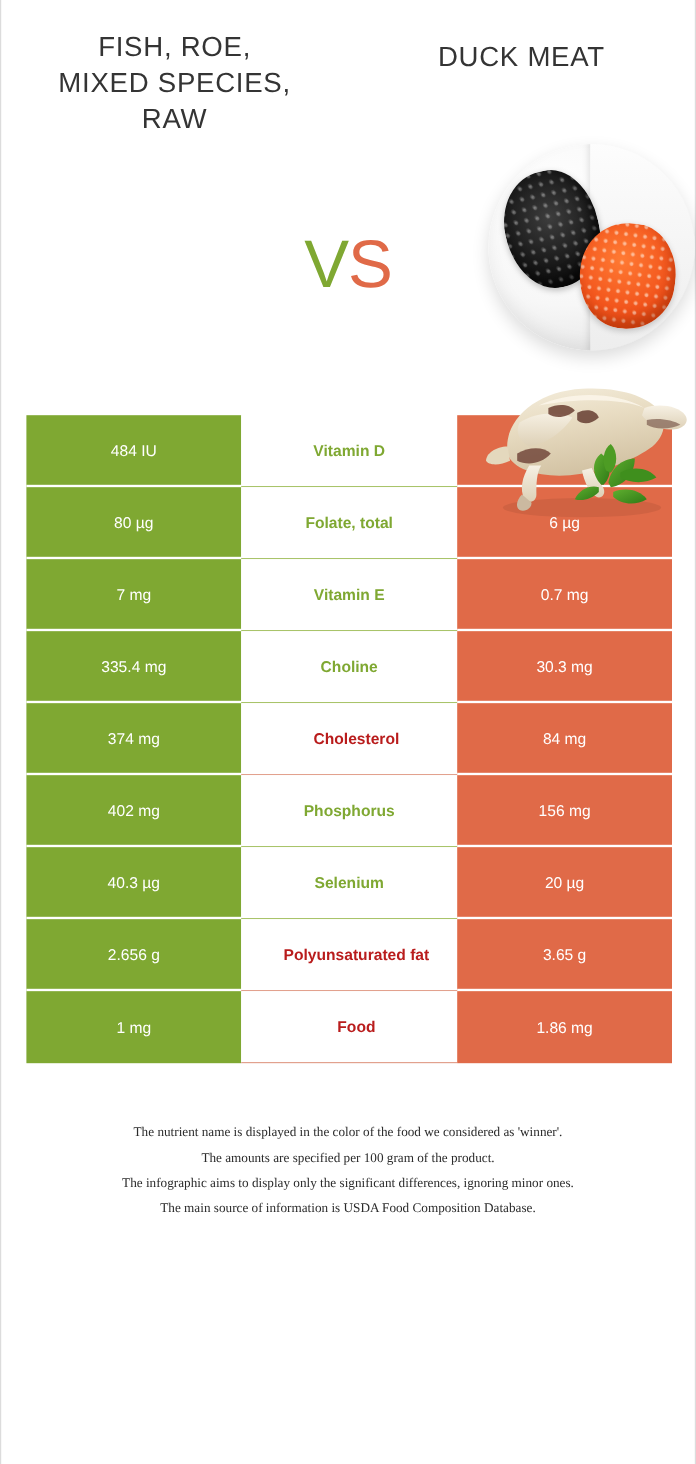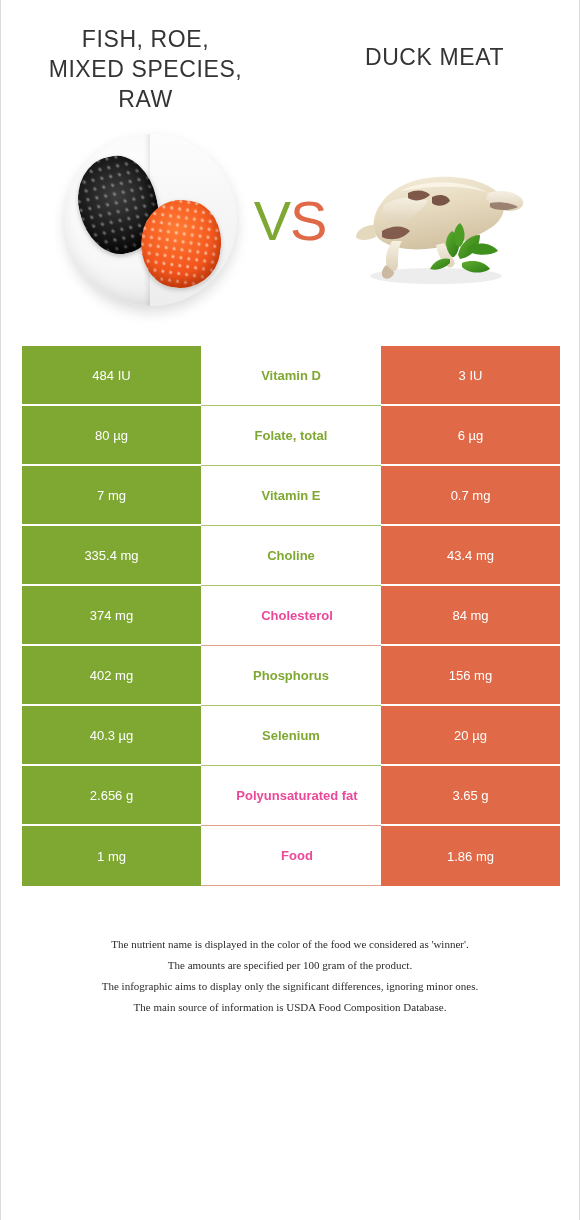--- a/index.html
+++ b/index.html
@@ -30,38 +30,39 @@
     padding: 24px 0 0 0;
     align-items: flex-start;
   }
   .title-col {
     flex: 1 1 50%;
     text-align: center;
     padding: 0 32px;
     box-sizing: border-box;
   }
   .title-col h1 {
-    margin: 18px;
+    margin: 8px;
     font-weight: 300;
     font-size: 23px;
     line-height: 30px;
     letter-spacing: 0.6px;
     color: #343434;
     text-transform: uppercase;
     font-family: "Liberation Sans", sans-serif;
   }
   .title-left h1 { max-width: 200px; margin: 0 auto; }
 
   
   .hero {
     position: relative;
     height: 200px;
     display: flex;
     align-items: flex-end;
     margin-top: 6px;
+    flex-direction: column;
   }
   .hero-left, .hero-right {
     flex: 1 1 50%;
     display: flex;
     align-items: center;
     justify-content: center;
     height: 100%;
   }
   .vs {
     position: absolute;
@@ -179,21 +180,21 @@
 
   .mid-inner {
     width: 100%;
     height: 100%;
     display: flex;
     align-items: center;
     justify-content: center;
     box-sizing: border-box;
   }
   .win-green .mid-inner { color: #7FA832; border-bottom: 1px solid #a9c46a; }
-  .win-orange .mid-inner { color: #ec4899; border-bottom: 1px solid #e2a18e; padding-left: 12px; }
+  .win-orange .mid-inner { color: #b91c1c; border-bottom: 1px solid #e2a18e; padding-left: 12px; }
   .row:last-child .mid-inner { border-bottom-width: 1px; }
 
   
   .footer {
     margin: 48px 20px 0 20px;
     text-align: center;
     color: #2b2b2b;
     font-size: 11px;
     line-height: 21px;
     font-family: "Liberation Serif", serif;
@@ -300,21 +301,21 @@
         <div class="cell cell-mid">
           <div class="mid-inner">Vitamin E</div>
         </div>
         <div class="cell cell-right">0.7 mg</div>
       </div>
       <div class="row win-green">
         <div class="cell cell-left">335.4 mg</div>
         <div class="cell cell-mid">
           <div class="mid-inner">Choline</div>
         </div>
-        <div class="cell cell-right">43.4 mg</div>
+        <div class="cell cell-right">30.3 mg</div>
       </div>
       <div class="row win-orange">
         <div class="cell cell-left">374 mg</div>
         <div class="cell cell-mid">
           <div class="mid-inner">Cholesterol</div>
         </div>
         <div class="cell cell-right">84 mg</div>
       </div>
       <div class="row win-green">
         <div class="cell cell-left">402 mg</div>

